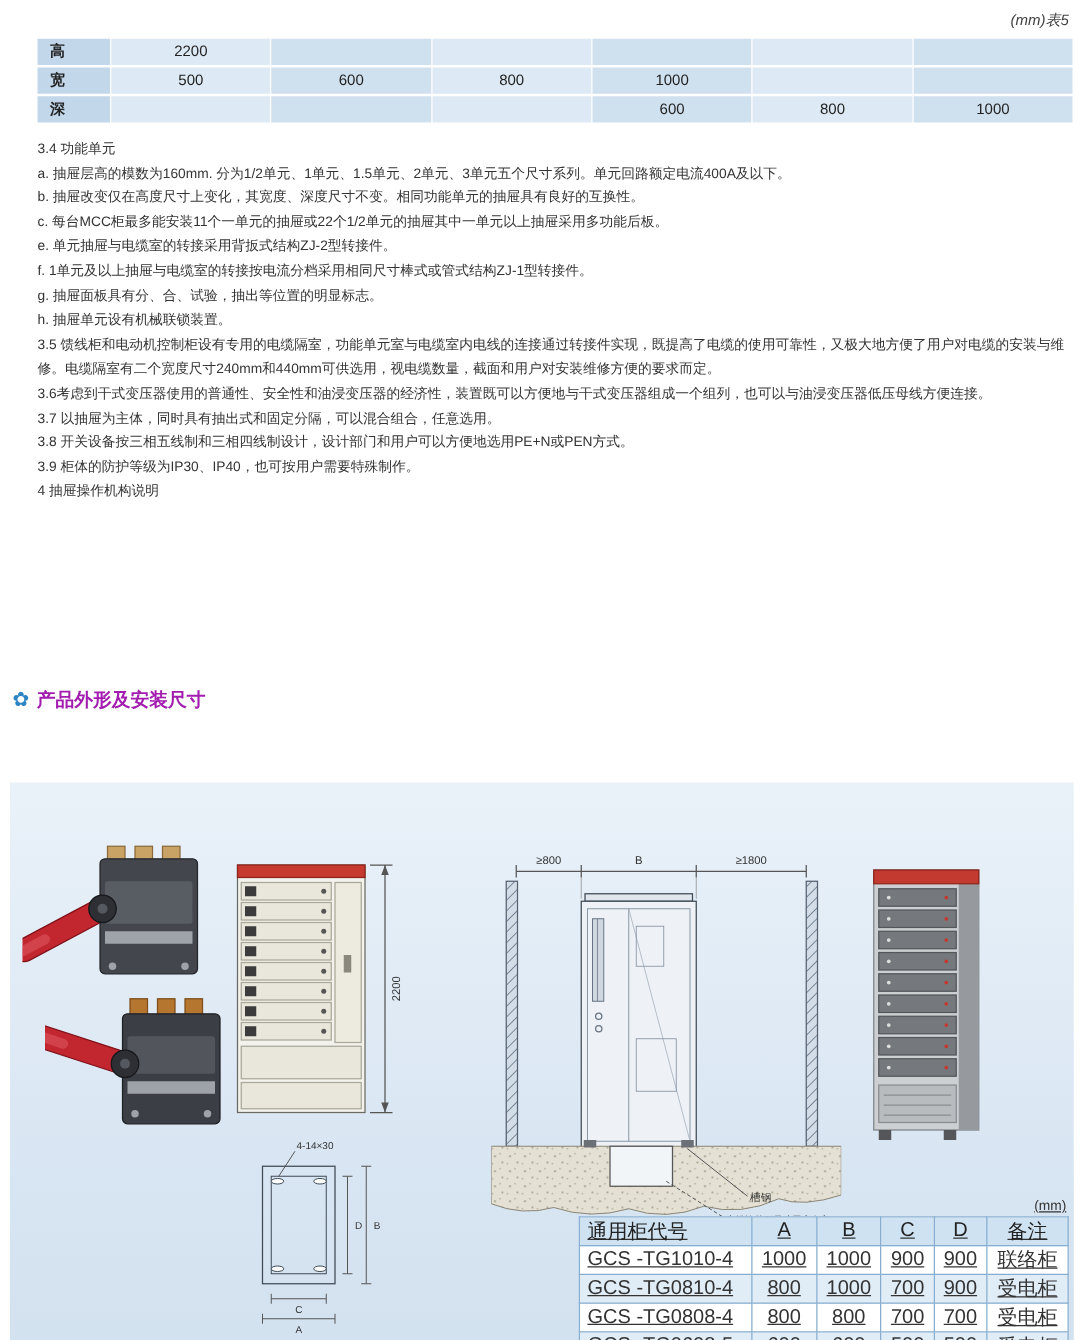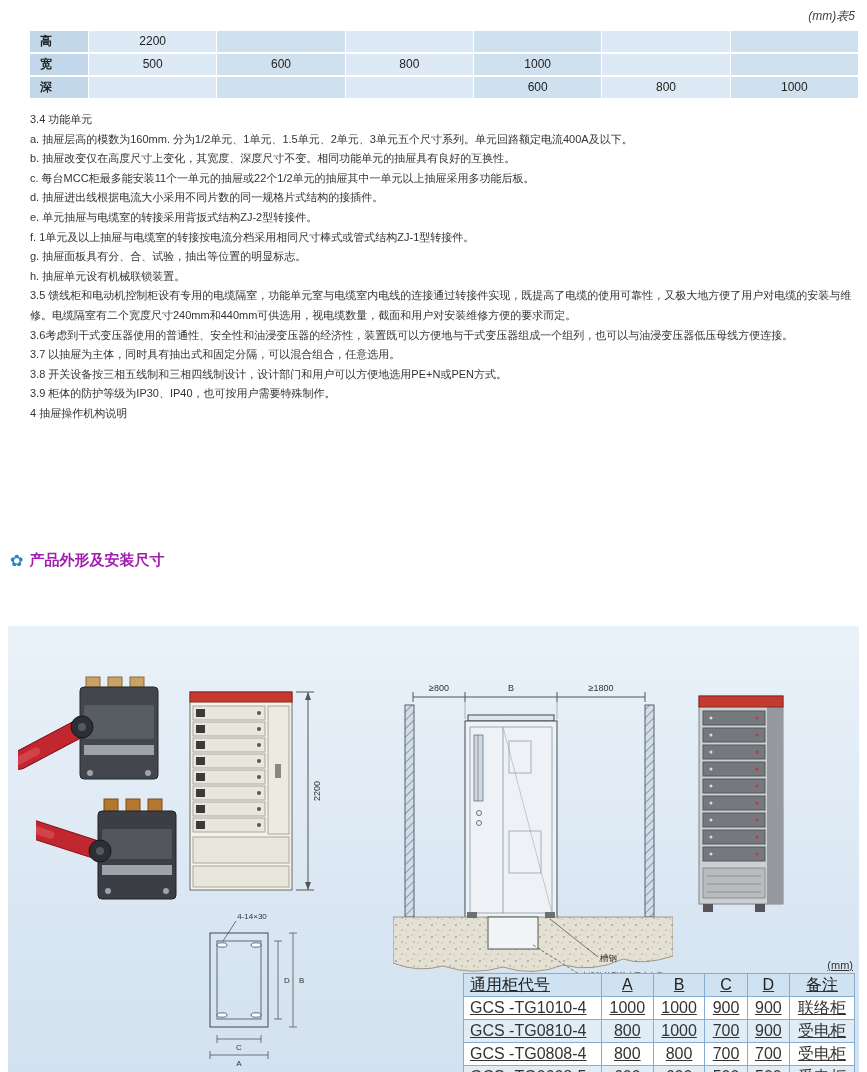--- a/index.html
+++ b/index.html
@@ -76,21 +76,20 @@
     <div class="cell v">800</div>
     <div class="cell v">1000</div>
   </div>
 </div>
 
 <div class="bodytext">
   <p>3.4 功能单元</p>
   <p>a. 抽屉层高的模数为160mm. 分为1/2单元、1单元、1.5单元、2单元、3单元五个尺寸系列。单元回路额定电流400A及以下。</p>
   <p>b. 抽屉改变仅在高度尺寸上变化，其宽度、深度尺寸不变。相同功能单元的抽屉具有良好的互换性。</p>
   <p>c. 每台MCC柜最多能安装11个一单元的抽屉或22个1/2单元的抽屉其中一单元以上抽屉采用多功能后板。</p>
-  <p>d. 抽屉进出线根据电流大小采用不同片数的同一规格片式结构的接插件。</p>
   <p>e. 单元抽屉与电缆室的转接采用背扳式结构ZJ-2型转接件。</p>
   <p>f. 1单元及以上抽屉与电缆室的转接按电流分档采用相同尺寸棒式或管式结构ZJ-1型转接件。</p>
   <p>g. 抽屉面板具有分、合、试验，抽出等位置的明显标志。</p>
   <p>h. 抽屉单元设有机械联锁装置。</p>
   <p>3.5 馈线柜和电动机控制柜设有专用的电缆隔室，功能单元室与电缆室内电线的连接通过转接件实现，既提高了电缆的使用可靠性，又极大地方便了用户对电缆的安装与维修。电缆隔室有二个宽度尺寸240mm和440mm可供选用，视电缆数量，截面和用户对安装维修方便的要求而定。</p>
   <p>3.6考虑到干式变压器使用的普通性、安全性和油浸变压器的经济性，装置既可以方便地与干式变压器组成一个组列，也可以与油浸变压器低压母线方便连接。</p>
   <p>3.7 以抽屉为主体，同时具有抽出式和固定分隔，可以混合组合，任意选用。</p>
   <p>3.8 开关设备按三相五线制和三相四线制设计，设计部门和用户可以方便地选用PE+N或PEN方式。</p>
   <p>3.9 柜体的防护等级为IP30、IP40，也可按用户需要特殊制作。</p>
   <p>4 抽屉操作机构说明</p>

